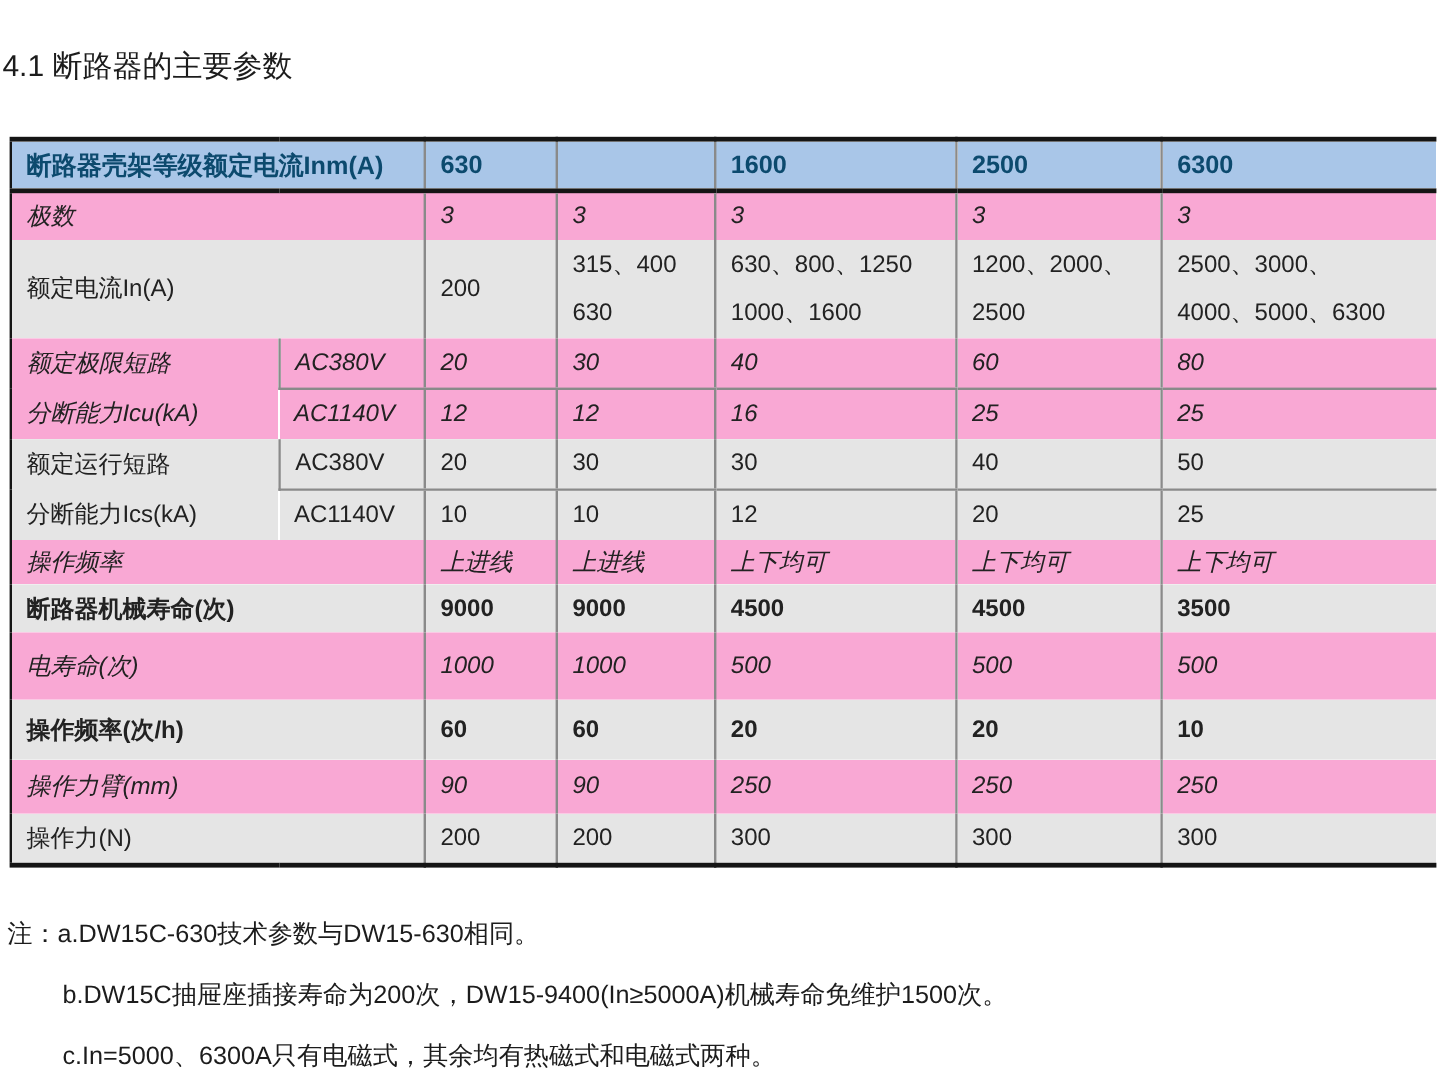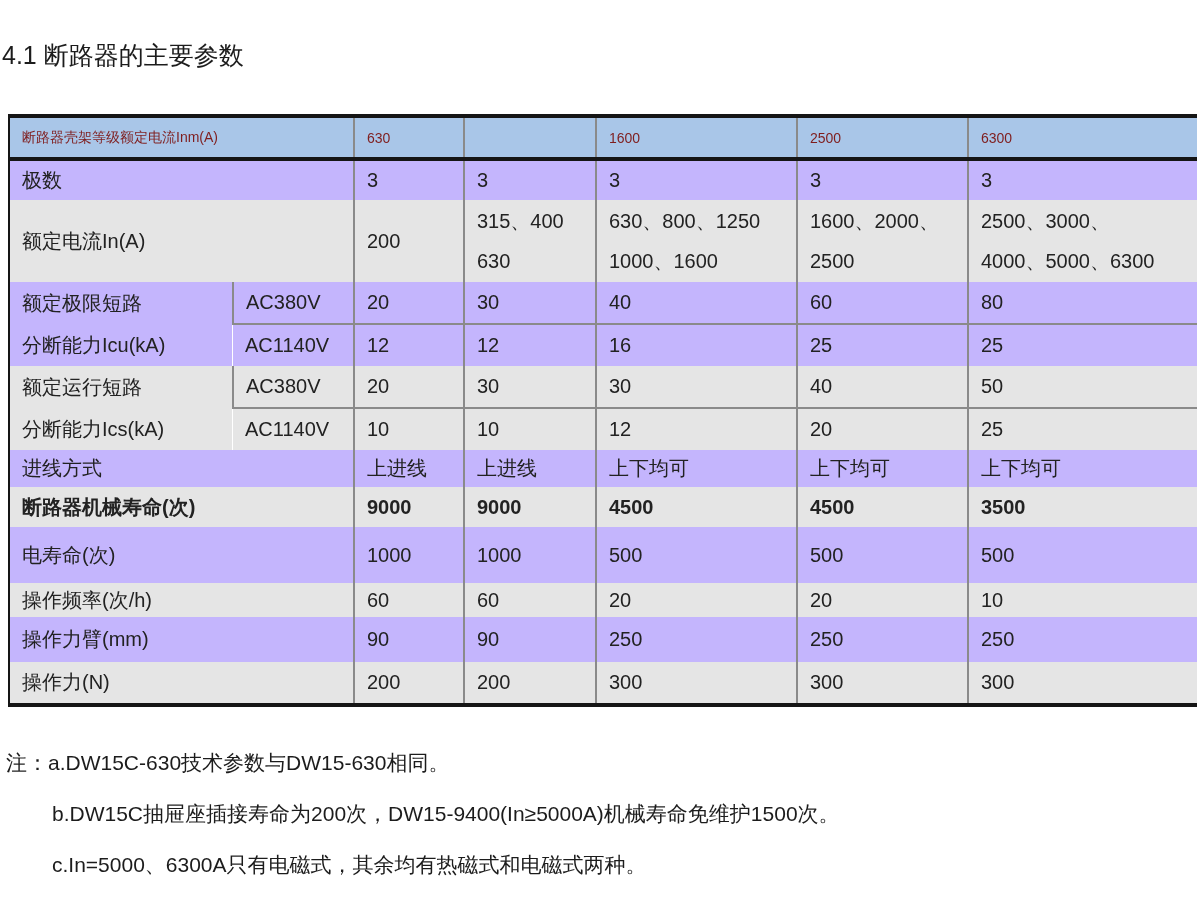--- a/index.html
+++ b/index.html
@@ -26,35 +26,35 @@
     font-size:20px;color:#222;
   }
   table.params td, table.params th{
     padding:0 6px 0 12px;text-align:left;vertical-align:middle;
     white-space:pre-line;overflow:hidden;
     border-left:2px solid #8a8a8a;
     font-weight:normal;
   }
   table.params td:first-child, table.params th:first-child{border-left:none;}
   tr.head th{
-    background:#a9c6e8;height:39px;font-weight:normal;font-size:14px;
-    border-bottom:4px solid #151515;color:#7f1d1d;
+    background:#a9c6e8;height:39px;font-weight:bold;font-size:21px;
+    border-bottom:4px solid #151515;color:#0c4a6e;
   }
   tr.shade td{background:#e5e5e5;}
-  tr.plain td{background:#c4b5fd;}
+  tr.plain td{background:#f9a8d4;font-style:italic;}
   td.lbl{padding-left:14px;}
   tr.r-poles td{height:39px;}
   tr.r-current td{height:82px;line-height:40px;}
   tr.r-sub td{height:41px;}
   tr.r-subtop td{border-bottom:2px solid #8a8a8a;margin-left:13px;}
   td.biglbl{line-height:42px;}
   tr.r-inlet td{height:37px;}
   tr.r-mech td{height:40px;font-weight:bold;}
   tr.r-elec td{height:56px;}
-  tr.r-freq td{height:34px;}
+  tr.r-freq td{height:50px;font-weight:bold;}
   tr.r-arm td{height:45px;}
   tr.r-force td{height:41px;}
   .notes{margin:30px 0 0 6px;font-size:21px;color:#1c1c1c;}
   .note-line{line-height:51px;white-space:nowrap;}
   .note-first .prefix{display:inline;}
   .note-indent{padding-left:46px;}
 </style>
 </head>
 <body>
 
@@ -92,21 +92,21 @@
       <td>3</td>
     </tr>
 
     <tr class="shade r-current">
       <td colspan="2" class="lbl">额定电流In(A)</td>
       <td>200</td>
       <td>315、400
 630</td>
       <td>630、800、1250
 1000、1600</td>
-      <td>1600、2000、
+      <td>1200、2000、
 2500</td>
       <td>2500、3000、
 4000、5000、6300</td>
     </tr>
 
     <tr class="plain r-sub r-subtop">
       <td rowspan="2" class="lbl biglbl" style="border-bottom:none">额定极限短路
 分断能力Icu(kA)</td>
       <td>AC380V</td>
       <td>20</td>
@@ -137,21 +137,21 @@
     <tr class="shade r-sub">
       <td>AC1140V</td>
       <td>10</td>
       <td>10</td>
       <td>12</td>
       <td>20</td>
       <td>25</td>
     </tr>
 
     <tr class="plain r-inlet">
-      <td colspan="2" class="lbl">进线方式</td>
+      <td colspan="2" class="lbl">操作频率</td>
       <td>上进线</td>
       <td>上进线</td>
       <td>上下均可</td>
       <td>上下均可</td>
       <td>上下均可</td>
     </tr>
 
     <tr class="shade r-mech">
       <td colspan="2" class="lbl">断路器机械寿命(次)</td>
       <td>9000</td>

